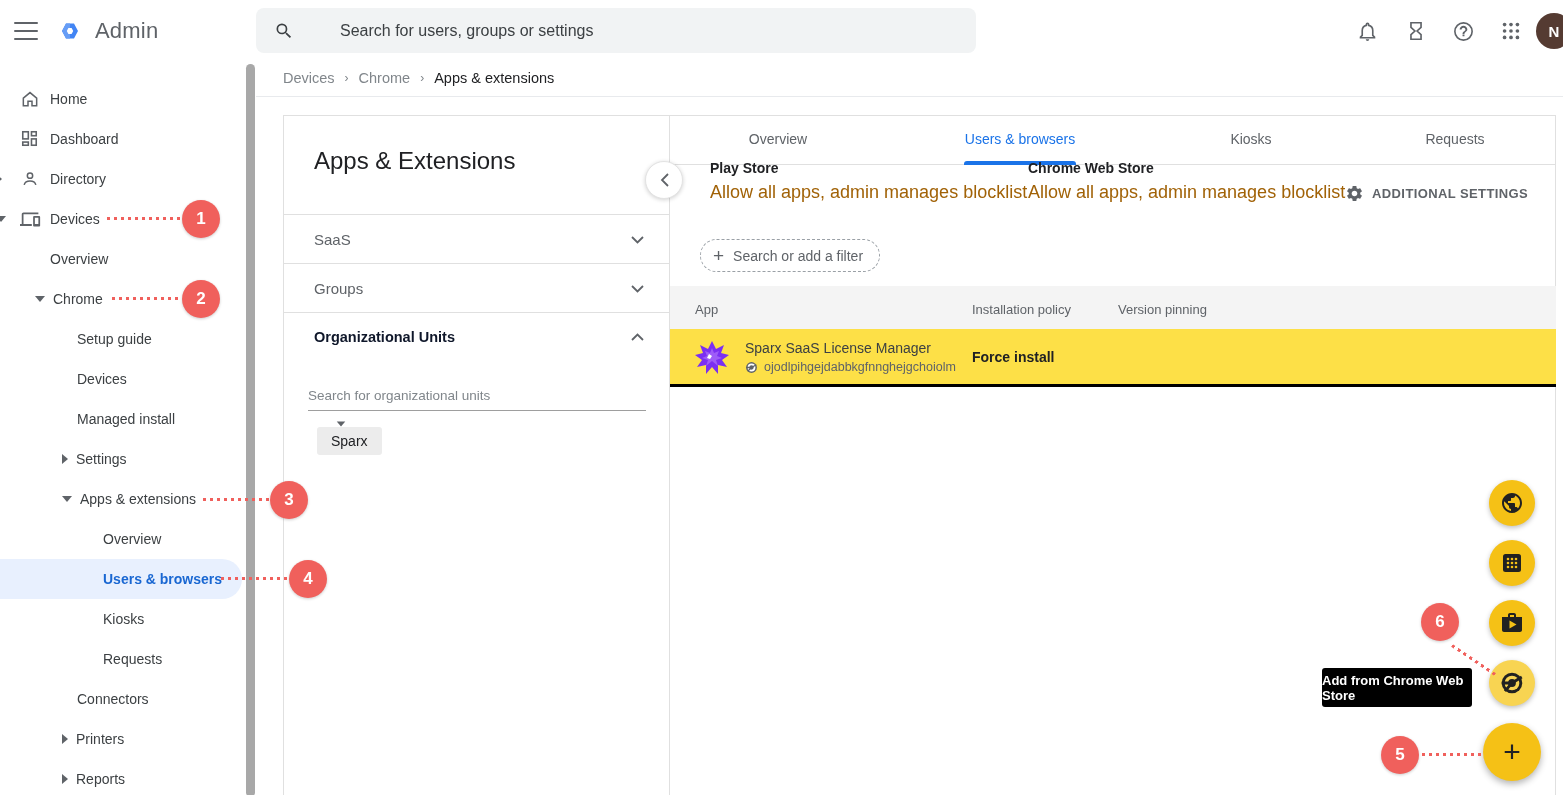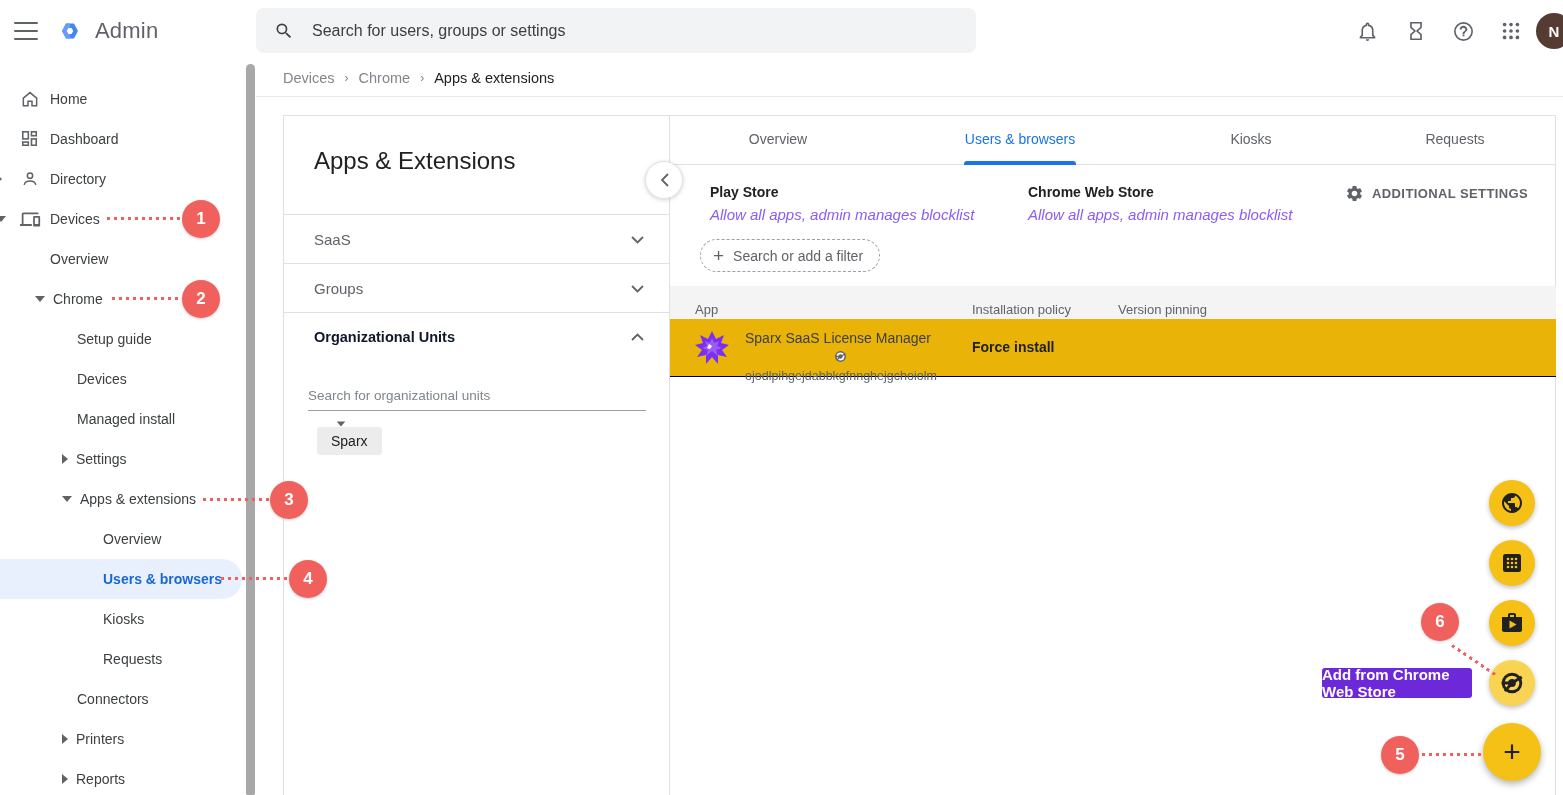--- a/index.html
+++ b/index.html
@@ -8,21 +8,21 @@
   #app { position:relative; width:1563px; height:795px; overflow:hidden; background:#fff; }
   .abs { position:absolute; }
 
   
   #topbar { position:absolute; left:0; top:0; width:1563px; height:62px; background:#fff; z-index:30; }
   #hamburger { position:absolute; left:14px; top:22px; width:24px; height:18px; cursor:pointer; }
   #hamburger span { display:block; height:2px; background:#5f6368; margin-bottom:6px; border-radius:1px; }
   #brand { position:absolute; left:54px; top:15px; display:flex; align-items:center; gap:9px; }
   #brand .brand-label { font-size:22px; color:#5f6368; letter-spacing:.2px; }
   #global-search { position:absolute; left:256px; top:8px; width:720px; height:45px; background:#f1f3f4; border-radius:8px; display:flex; align-items:center; padding-left:18px; gap:18px; }
-  #global-search input { border:none; outline:none; background:transparent; font-size:16px; color:#3c4043; width:600px; font-family:inherit; }
+  #global-search input { border:none; outline:none; background:transparent; font-size:16px; color:#3c4043; width:600px; font-family:inherit;margin-left:28px; }
   #global-search input::placeholder { color:#3c4043; opacity:1; }
   .top-icon { position:absolute; top:20px; width:24px; height:24px; cursor:pointer; }
   #avatar { position:absolute; left:1536px; top:13px; width:36px; height:36px; border-radius:50%; background:#553b32; color:#fff; font-size:15px; display:flex; align-items:center; justify-content:center; font-weight:bold; }
 
   
   #breadcrumb { position:absolute; left:283px; top:70px; font-size:14.5px; display:flex; gap:10px; align-items:center; z-index:5; }
   #breadcrumb .crumb { color:#80868b; cursor:pointer; }
   #breadcrumb .crumb.current { color:#202124; cursor:default; }
   #breadcrumb .sep { color:#80868b; font-size:12px; }
   #breadcrumb-divider { position:absolute; left:256px; top:96px; width:1307px; height:1px; background:#e8eaed; }
@@ -51,38 +51,38 @@
   #ou-node { margin-left:9px; background:#ececec; border-radius:3px; padding:6px 14px; font-size:14px; color:#202124; font-weight:500; }
   #collapse-btn { position:absolute; left:645px; top:161px; width:38px; height:38px; border-radius:50%; background:#fff; border:1px solid #e3e3e3; box-shadow:0 1px 4px rgba(0,0,0,.18); z-index:12; display:flex; align-items:center; justify-content:center; cursor:pointer; }
 
   
   #content { position:absolute; left:670px; top:115px; width:886px; height:680px; background:#fff; border-top:1px solid #e0e0e0; border-right:1px solid #e0e0e0; }
   #panel-vdivider { position:absolute; left:669px; top:115px; width:1px; height:680px; background:#e0e0e0; }
   #tabbar { position:absolute; left:0; top:0; width:886px; height:49px; border-bottom:1px solid #e0e0e0; }
   .tab { position:absolute; top:15px; transform:translateX(-50%); font-size:14px; color:#5f6368; cursor:pointer; white-space:nowrap; }
   .tab.active { color:#1a73e8; font-weight:500; }
   #tab-underline { position:absolute; left:294px; top:45px; width:112px; height:4px; background:#1a73e8; border-radius:3px 3px 0 0; }
-  .store-block { position:absolute; top:68px; cursor:pointer; }
+  .store-block { position:absolute; top:44px; cursor:pointer; }
   .store-title { font-size:14px; font-weight:bold; color:#202124; margin-bottom:6px; }
-  .store-sub { font-size:15px; color:#8b5cf6;font-style:italic; }
+  .store-sub { font-size:18px; color:#a16207; }
   #additional-settings { position:absolute; left:675px; top:68px; display:flex; align-items:center; gap:8px; color:#5f6368; font-size:13px; font-weight:bold; letter-spacing:.4px; cursor:pointer; }
   #filter-chip { position:absolute; left:30px; top:123px; height:33px; padding:0 16px 0 12px; border:1px dashed #9aa0a6; border-radius:17px; display:flex; align-items:center; gap:9px; color:#5f6368; font-size:14px; cursor:pointer; background:#fff; }
   #filter-chip .plus { font-size:19px; color:#5f6368; font-weight:400; }
   #table-header { position:absolute; left:0; top:170px; width:886px; height:47px; background:#f4f4f4; border-bottom:1px solid #e6e6e6; font-size:13px; color:#5f6368; }
   #table-header .th { position:absolute; top:16px; }
-  #app-row { position:absolute; left:0; top:203px; width:886px; height:58px; border-bottom:1px solid #000000; cursor:pointer; background:#eab308; }
+  #app-row { position:absolute; left:0; top:213px; width:886px; height:58px; border-bottom:3px solid #000000; cursor:pointer; background:#fde047; }
   #app-row .app-name { position:absolute; left:75px; top:11px; font-size:14px; color:#3c4043; }
-  #app-row .app-id { position:absolute; left:75px; top:31px; font-size:12.5px; color:#5f6368; display:flex; align-items:center; gap:6px;flex-direction:column; }
+  #app-row .app-id { position:absolute; left:75px; top:31px; font-size:12.5px; color:#5f6368; display:flex; align-items:center; gap:6px; }
   #app-row .app-policy { position:absolute; left:302px; top:20px; font-size:14px; font-weight:bold; color:#202124; }
 
   
   .mini-fab { position:absolute; width:46px; height:46px; border-radius:50%; background:#f5c116; box-shadow:0 2px 5px rgba(0,0,0,.25); display:flex; align-items:center; justify-content:center; cursor:pointer; z-index:20; }
   .mini-fab.hover { background:#f8d452; }
   #main-fab { position:absolute; left:1483px; top:723px; width:58px; height:58px; border-radius:50%; background:#f5c116; box-shadow:0 3px 7px rgba(0,0,0,.3); display:flex; align-items:center; justify-content:center; font-size:30px; color:#202124; cursor:pointer; z-index:20; }
-  #fab-tooltip { position:absolute; left:1322px; top:668px; width:150px; height:30px; background:#6d28d9; border-radius:3px; color:#fff; font-size:15px; font-weight:bold; display:flex; align-items:center; justify-content:center; z-index:21; }
+  #fab-tooltip { position:absolute; left:1322px; top:668px; width:150px; height:39px; background:#000000; border-radius:3px; color:#fff; font-size:13px; font-weight:bold; display:flex; align-items:center; justify-content:center; z-index:21; }
 
   
   .anno-badge { position:absolute; width:38px; height:38px; border-radius:50%; background:#f0605c; color:#fff; font-size:17px; font-weight:bold; display:flex; align-items:center; justify-content:center; z-index:40; box-shadow:0 1px 3px rgba(0,0,0,.2); }
   .anno-line { position:absolute; height:3px; background-image:repeating-linear-gradient(90deg,#f0605c 0 3px,transparent 3px 7px); z-index:39; }
 
   svg { display:block; }
 </style>
 </head>
 <body>
 

